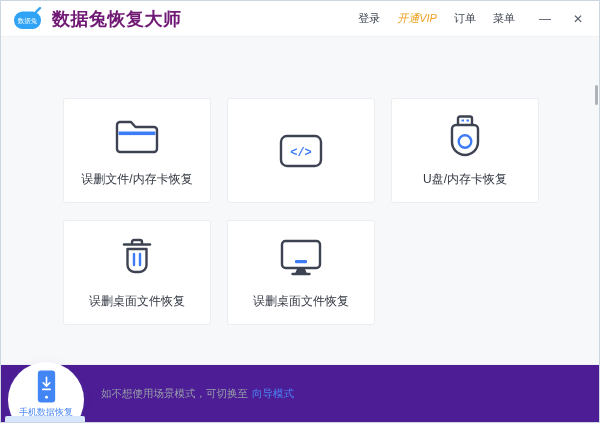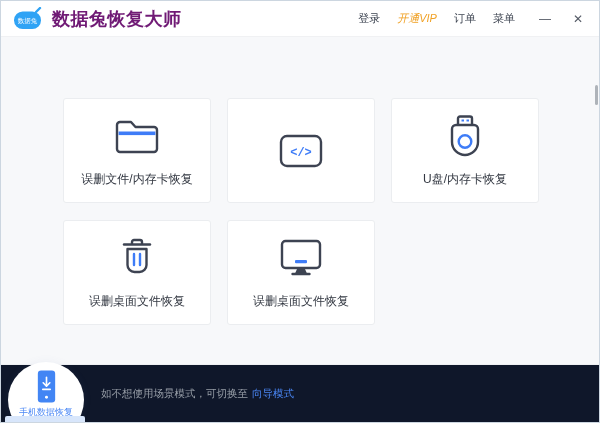--- a/index.html
+++ b/index.html
@@ -31,21 +31,21 @@
   .card {
     background:#ffffff; border:1px solid #ebedf0; border-radius:3px;
     display:flex; flex-direction:column; align-items:center; justify-content:center;
     cursor:pointer; box-sizing:border-box;
   }
   .card-icon { height:46px; display:flex; align-items:center; justify-content:center; }
   .card-label { margin-top:12px; font-size:12px; color:#333842; }
   
   .footer {
     position:absolute; left:0; right:0; bottom:0; height:57px;
-    background:#0f172a; border-top:1px solid #eef0f2;
+    background:#4c1d95; border-top:1px solid #eef0f2;
   }
   .footer-note {
     position:absolute; left:100px; top:0; height:57px; line-height:57px;
     font-size:10.5px; color:#989fa8;
   }
   .footer-link { color:#4a87f5; cursor:pointer; margin-left:4px; }
   .badge {
     position:absolute; left:7px; top:361px; width:76px; height:76px;
     background:#ffffff; border-radius:50%; box-shadow:0 0 8px rgba(90,120,180,0.08);
     display:flex; flex-direction:column; align-items:center; padding-top:8px;

